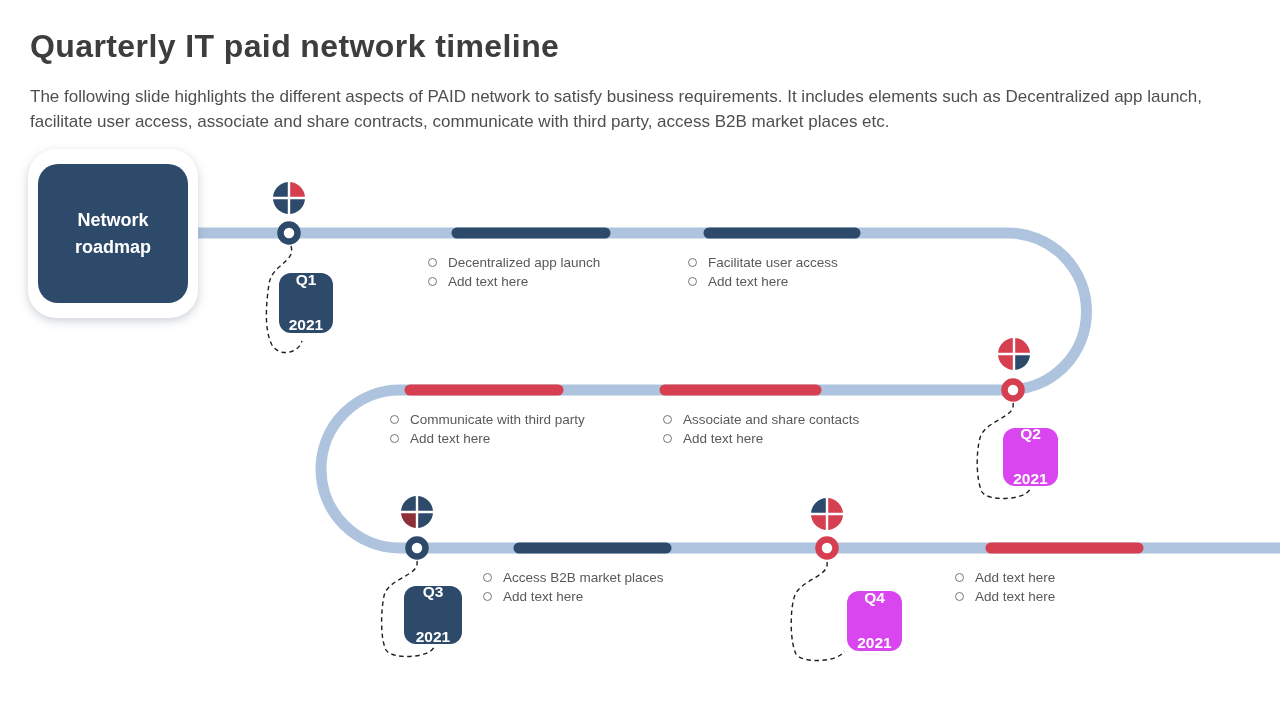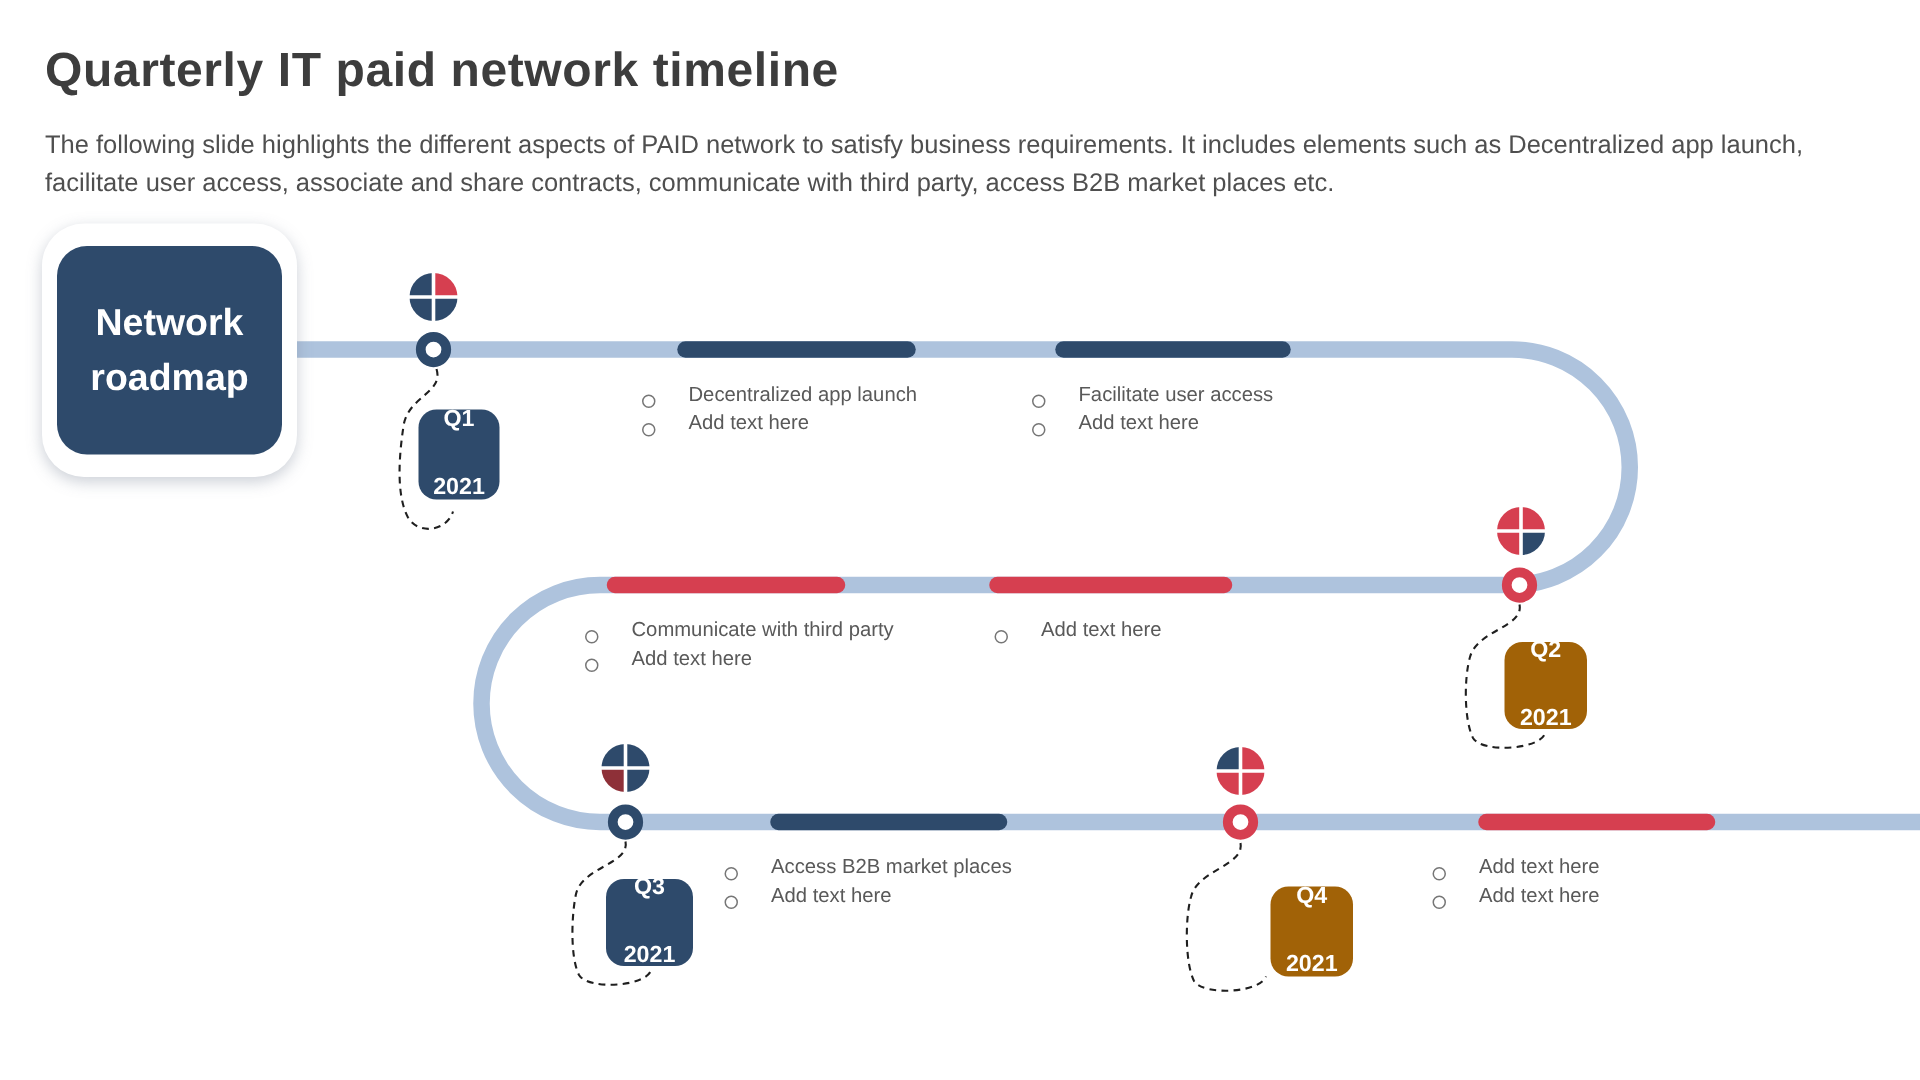--- a/index.html
+++ b/index.html
@@ -17,32 +17,32 @@
   }
   .card {
     position:absolute; left:28px; top:149px; width:170px; height:169px;
     background:#ffffff; border-radius:28px;
     box-shadow:0 3px 10px rgba(110,120,140,0.35);
   }
   .roadmap-box {
     position:absolute; left:10px; top:15px; width:150px; height:139px;
     background:#2e4a6b; border-radius:20px; display:flex; align-items:center;
     justify-content:center; text-align:center; color:#ffffff; font-weight:bold;
-    font-size:25px; line-height:1.45; padding:0 18px; box-sizing:border-box;
+    font-size:18px; line-height:1.45; padding:0 18px; box-sizing:border-box;
   }
   .tl-svg { position:absolute; left:0; top:0; }
   .qbox {
     position:absolute; color:#ffffff; font-weight:bold; font-size:15.5px;
     text-align:center; border-radius:12px; display:flex; flex-direction:column;
     justify-content:center; line-height:1.35; z-index:3;gap:24px;
   }
   .q-navy { background:#2e4a6b; }
-  .q-red  { background:#a16207; }
+  .q-red  { background:#d946ef; }
   .milestone { position:absolute; z-index:2; }
-  .mi { display:flex; gap:22px; font-size:13.5px; color:#595959; line-height:19px;align-items:flex-end; }
+  .mi { display:flex; gap:11px; font-size:13.5px; color:#595959; line-height:19px; }
   .bullet {
     width:7px; height:7px; border:1.5px solid #767676; border-radius:50%;
     margin-top:5px; flex:none; background:#ffffff;
   }
   .footer {
     position:absolute; left:0; top:698px; width:100%; text-align:center;
     font-size:11.4px; color:#8a8a8a;
   }
 </style>
 </head>
@@ -156,20 +156,24 @@
         <span>Communicate with third party</span>
       </div>
     <div class="mi">
         <span class="bullet"></span>
         <span>Add text here</span>
       </div>
   </div>
   <div class="milestone" style="left:663px;top:410px">
     <div class="mi">
         <span class="bullet"></span>
+        <span>Associate and share contacts</span>
+      </div>
+    <div class="mi">
+        <span class="bullet"></span>
         <span>Add text here</span>
       </div>
   </div>
   <div class="milestone" style="left:483px;top:568px">
     <div class="mi">
         <span class="bullet"></span>
         <span>Access B2B market places</span>
       </div>
     <div class="mi">
         <span class="bullet"></span>

